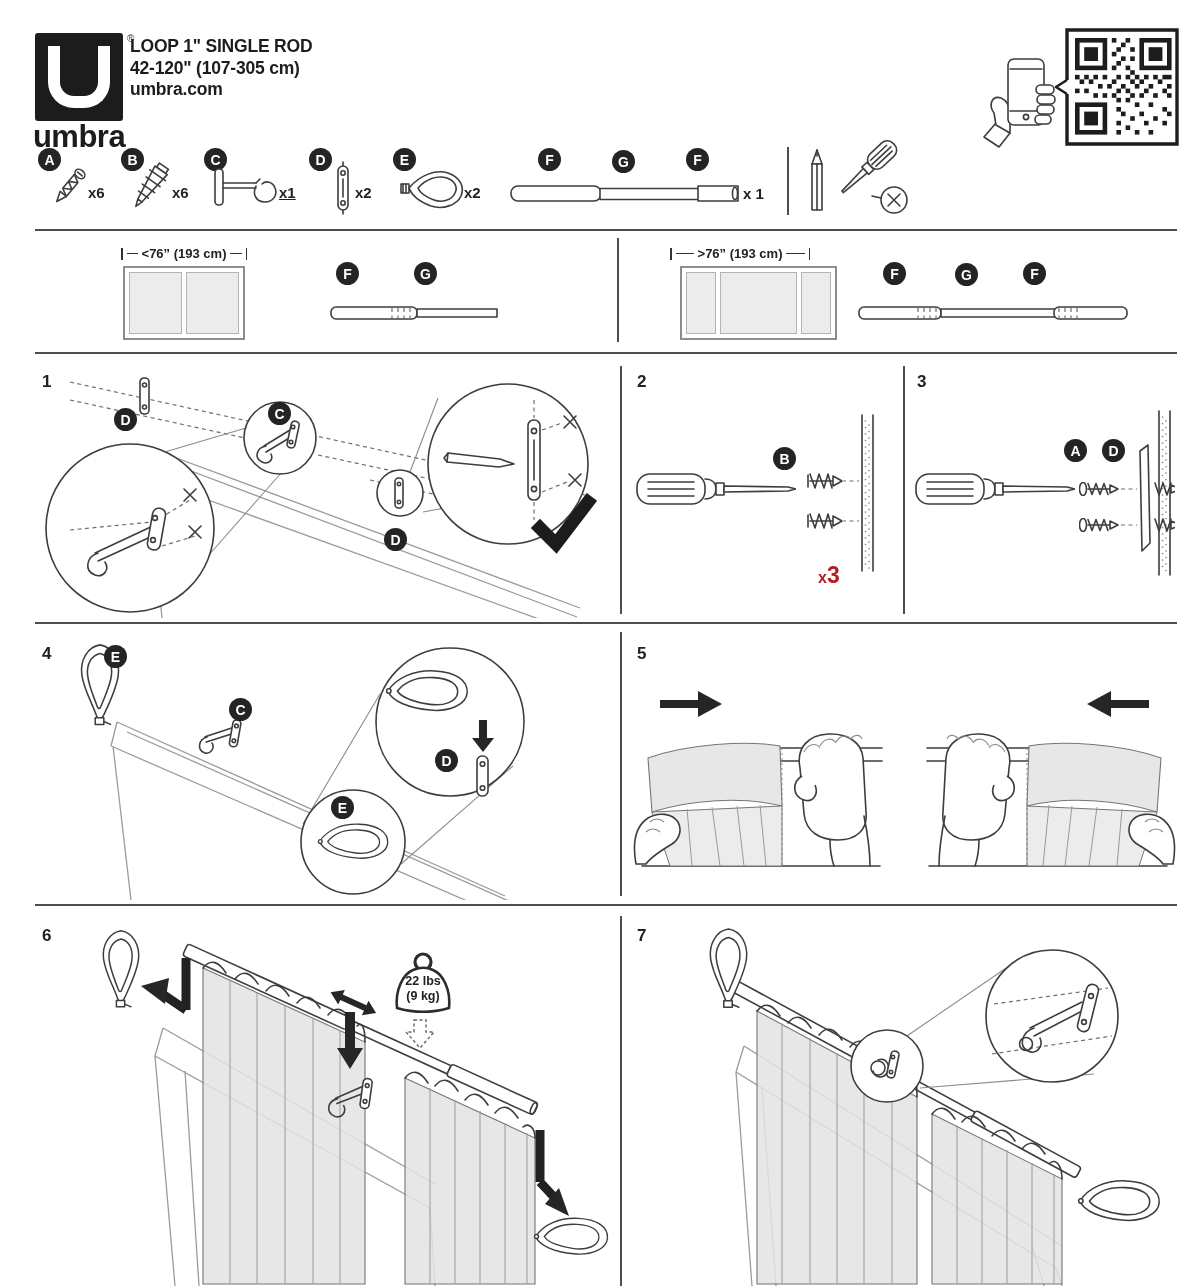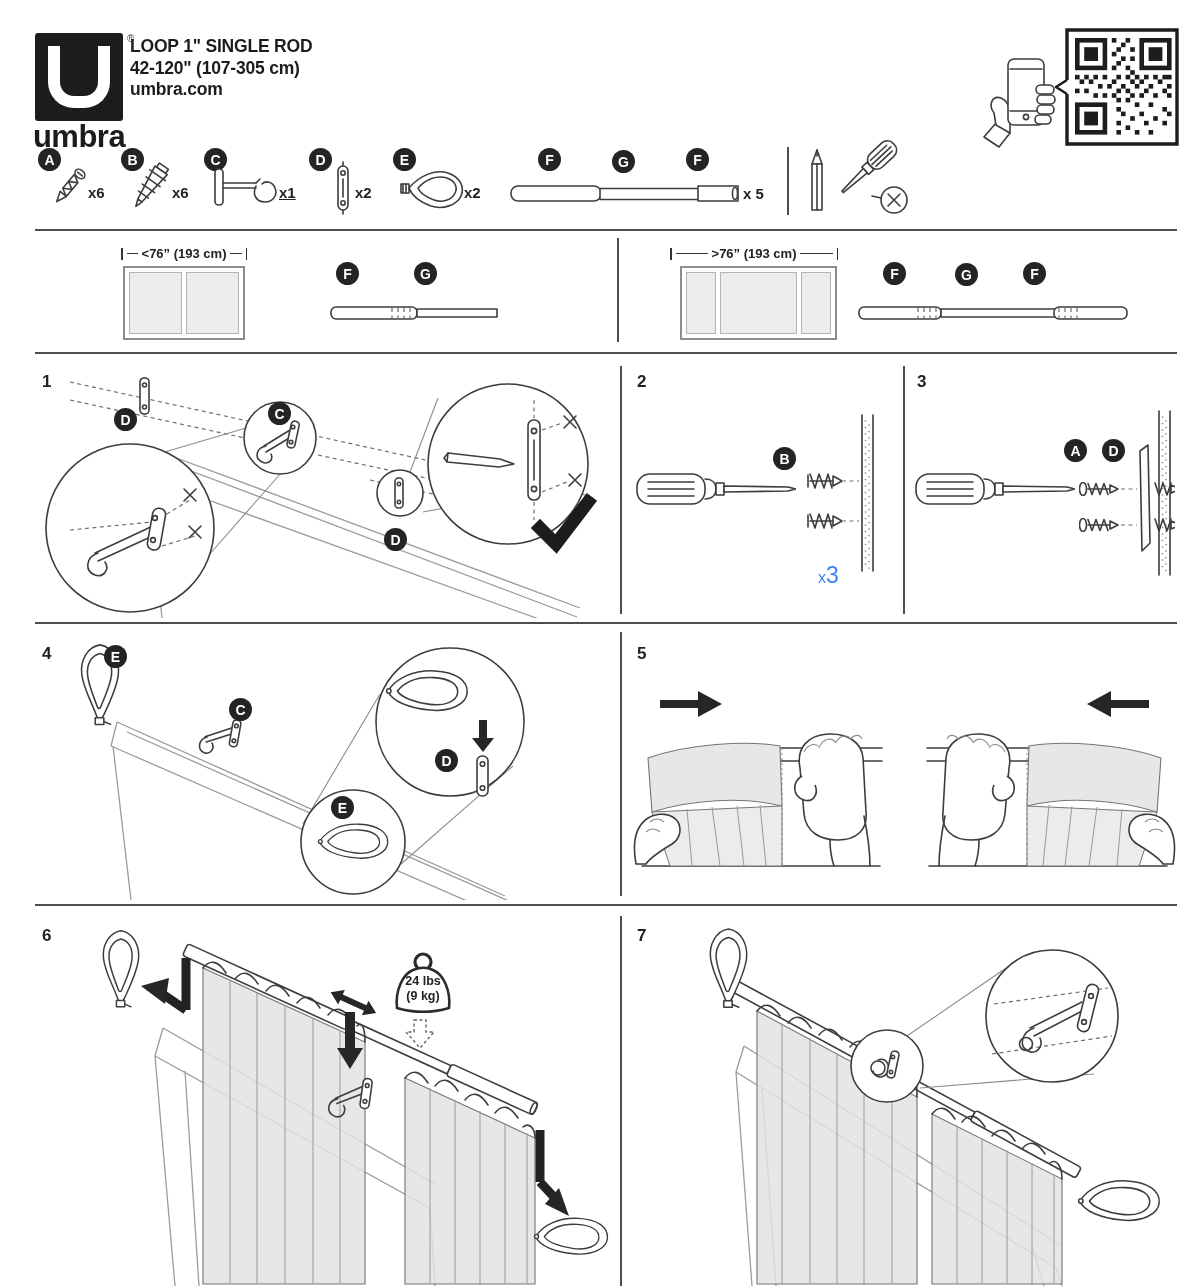--- a/index.html
+++ b/index.html
@@ -17,21 +17,21 @@
          font-size:31px;letter-spacing:-.5px;color:#1c1c1c;}
   .reg{position:absolute;left:127px;top:33px;font-size:10px;color:#444;}
   .logo-sq{position:absolute;left:35px;top:33px;width:88px;height:88px;background:#1c1c1c;border-radius:3px;}
   .logo-u{position:absolute;left:13px;top:13px;width:38px;height:50px;border:12px solid #fff;border-top:none;
           border-radius:0 0 26px 26px;}
   .dim{position:absolute;display:flex;align-items:center;gap:4px;font-weight:bold;font-size:13px;color:#222;white-space:nowrap;}
   .dim .tick{width:1.5px;height:12px;background:#333;}
   .dim .dline{height:1.5px;background:#333;flex:1;min-width:10px;}
   .panes{position:absolute;display:grid;gap:4px;border:2px solid #8d8d8d;padding:4px;background:#fff;}
   .pane{background:#ececec;border:1px solid #b3b3b3;}
-  .mult{position:absolute;font-weight:normal;color:#3b82f6;}
+  .mult{position:absolute;font-weight:bold;color:#b91c1c;}
   .mult .mx{font-size:16px;}
   .mult .mn{font-size:23px;}
   .wtxt{position:absolute;left:393px;top:974px;width:60px;text-align:center;font-weight:bold;
         font-size:12.5px;line-height:15px;color:#222;}
   
   .ln{fill:none;stroke:#3d3d3d;stroke-width:1.6;stroke-linecap:round;stroke-linejoin:round;}
   .lnt{fill:none;stroke:#8c8c8c;stroke-width:1.1;}
   .fw{fill:#fff;stroke:#3d3d3d;stroke-width:1.6;stroke-linejoin:round;}
   .blk{fill:#262626;stroke:none;}
   .dsh{fill:none;stroke:#6e6e6e;stroke-width:1.2;stroke-dasharray:4 3.5;}
@@ -239,21 +239,21 @@
 
   <div class="badge" style="left:538px;top:148px;">F</div>
   <div class="badge" style="left:612px;top:150px;">G</div>
   <div class="badge" style="left:686px;top:148px;">F</div>
   <svg class="abs" style="left:510px;top:182px;" width="230" height="24" viewBox="0 0 230 24">
     <rect x="1" y="4" width="90" height="15" rx="7" class="fw"></rect>
     <rect x="90" y="6.5" width="99" height="11" class="fw"></rect>
     <rect x="188" y="4" width="40" height="15" class="fw"></rect>
     <ellipse cx="225" cy="11.5" rx="2.5" ry="6" class="ln"></ellipse>
   </svg>
-  <div class="qty" style="left:743px;top:185px;">x 5</div>
+  <div class="qty" style="left:743px;top:185px;">x 1</div>
 
   <div class="vdiv" style="left:787px;top:147px;height:68px;"></div>
 
   <svg class="abs" style="left:805px;top:148px;" width="24" height="68" viewBox="0 0 24 68">
     <polygon class="fw" points="12,2 17,16 7,16"></polygon>
     <path class="ln" d="M12 2 L12 8"></path>
     <rect x="7" y="16" width="10" height="46" class="fw"></rect>
     <path class="ln" d="M12 16 V62"></path>
   </svg>
   <svg class="abs" style="left:836px;top:140px;" width="82" height="82" viewBox="0 0 82 82">
@@ -284,21 +284,21 @@
   <div class="badge" style="left:336px;top:262px;">F</div>
   <div class="badge" style="left:414px;top:262px;">G</div>
   <svg class="abs" style="left:330px;top:302px;" width="168" height="22" viewBox="0 0 168 22">
     <rect x="1" y="5" width="86" height="12" rx="5" class="fw"></rect>
     <rect x="87" y="7" width="80" height="8" class="fw"></rect>
     <path class="dsh" d="M62 6 V16 M68 6 V16 M74 6 V16 M80 6 V16" stroke-width="1"></path>
   </svg>
 
   <div class="vdiv" style="left:617px;top:238px;height:104px;width:1.5px;"></div>
 
-  <div class="dim" style="left:670px;top:246px;width:168px;">
+  <div class="dim" style="left:670px;top:246px;width:140px;">
     <span class="tick"></span>
       <span class="dline"></span>
     <span>&gt;76” (193 cm)</span>
     <span class="dline"></span>
       <span class="tick"></span>
   </div>
   <div class="panes" style="left:680px;top:266px;width:145px;height:62px;grid-template-columns:30px 1fr 30px;">
     <div class="pane"></div>
     <div class="pane"></div>
     <div class="pane"></div>
@@ -496,21 +496,21 @@
     <g>
       <circle cx="388" cy="46" r="8" fill="#fff" stroke="#2c2c2c" stroke-width="3.2"></circle>
       <path d="M362 92 C360 74 368 58 378 54 C385 51 392 51 398 54 C408 58 416 74 414 92 C397 97 379 97 362 92 Z" fill="#fff" stroke="#2c2c2c" stroke-width="2.6" stroke-linejoin="round"></path>
     </g>
     <path class="dshf" d="M379 104 h12 v12 h8 l-14 16 l-14 -16 h8 z"></path>
     <path class="thk" d="M505 214 V266 M505 266 L518 280"></path>
     <polygon class="blk" points="510,288 534,300 524,272"></polygon>
     <use href="#looph" x="498" y="298" width="78" height="45"></use>
   </svg>
   <div class="wtxt">
-    <div>24 lbs</div>
+    <div>22 lbs</div>
     <div>(9 kg)</div>
   </div>
 
   <div class="vdiv" style="left:620px;top:916px;height:370px;width:1.5px;"></div>
 
   <div class="stepnum" style="left:637px;top:926px;">7</div>
   <svg class="abs" style="left:632px;top:916px;" width="545" height="370" viewBox="0 0 545 370">
     <path class="fr" d="M112 130 L430 330 M104 156 L424 352 M112 130 L104 156 M104 156 L120 370 M130 172 L144 370 M424 352 L430 370 M400 330 L412 370"></path>
     <g transform="rotate(28.5 95 66)">
       <rect x="95" y="60" width="160" height="12" rx="3" class="fw"></rect>

